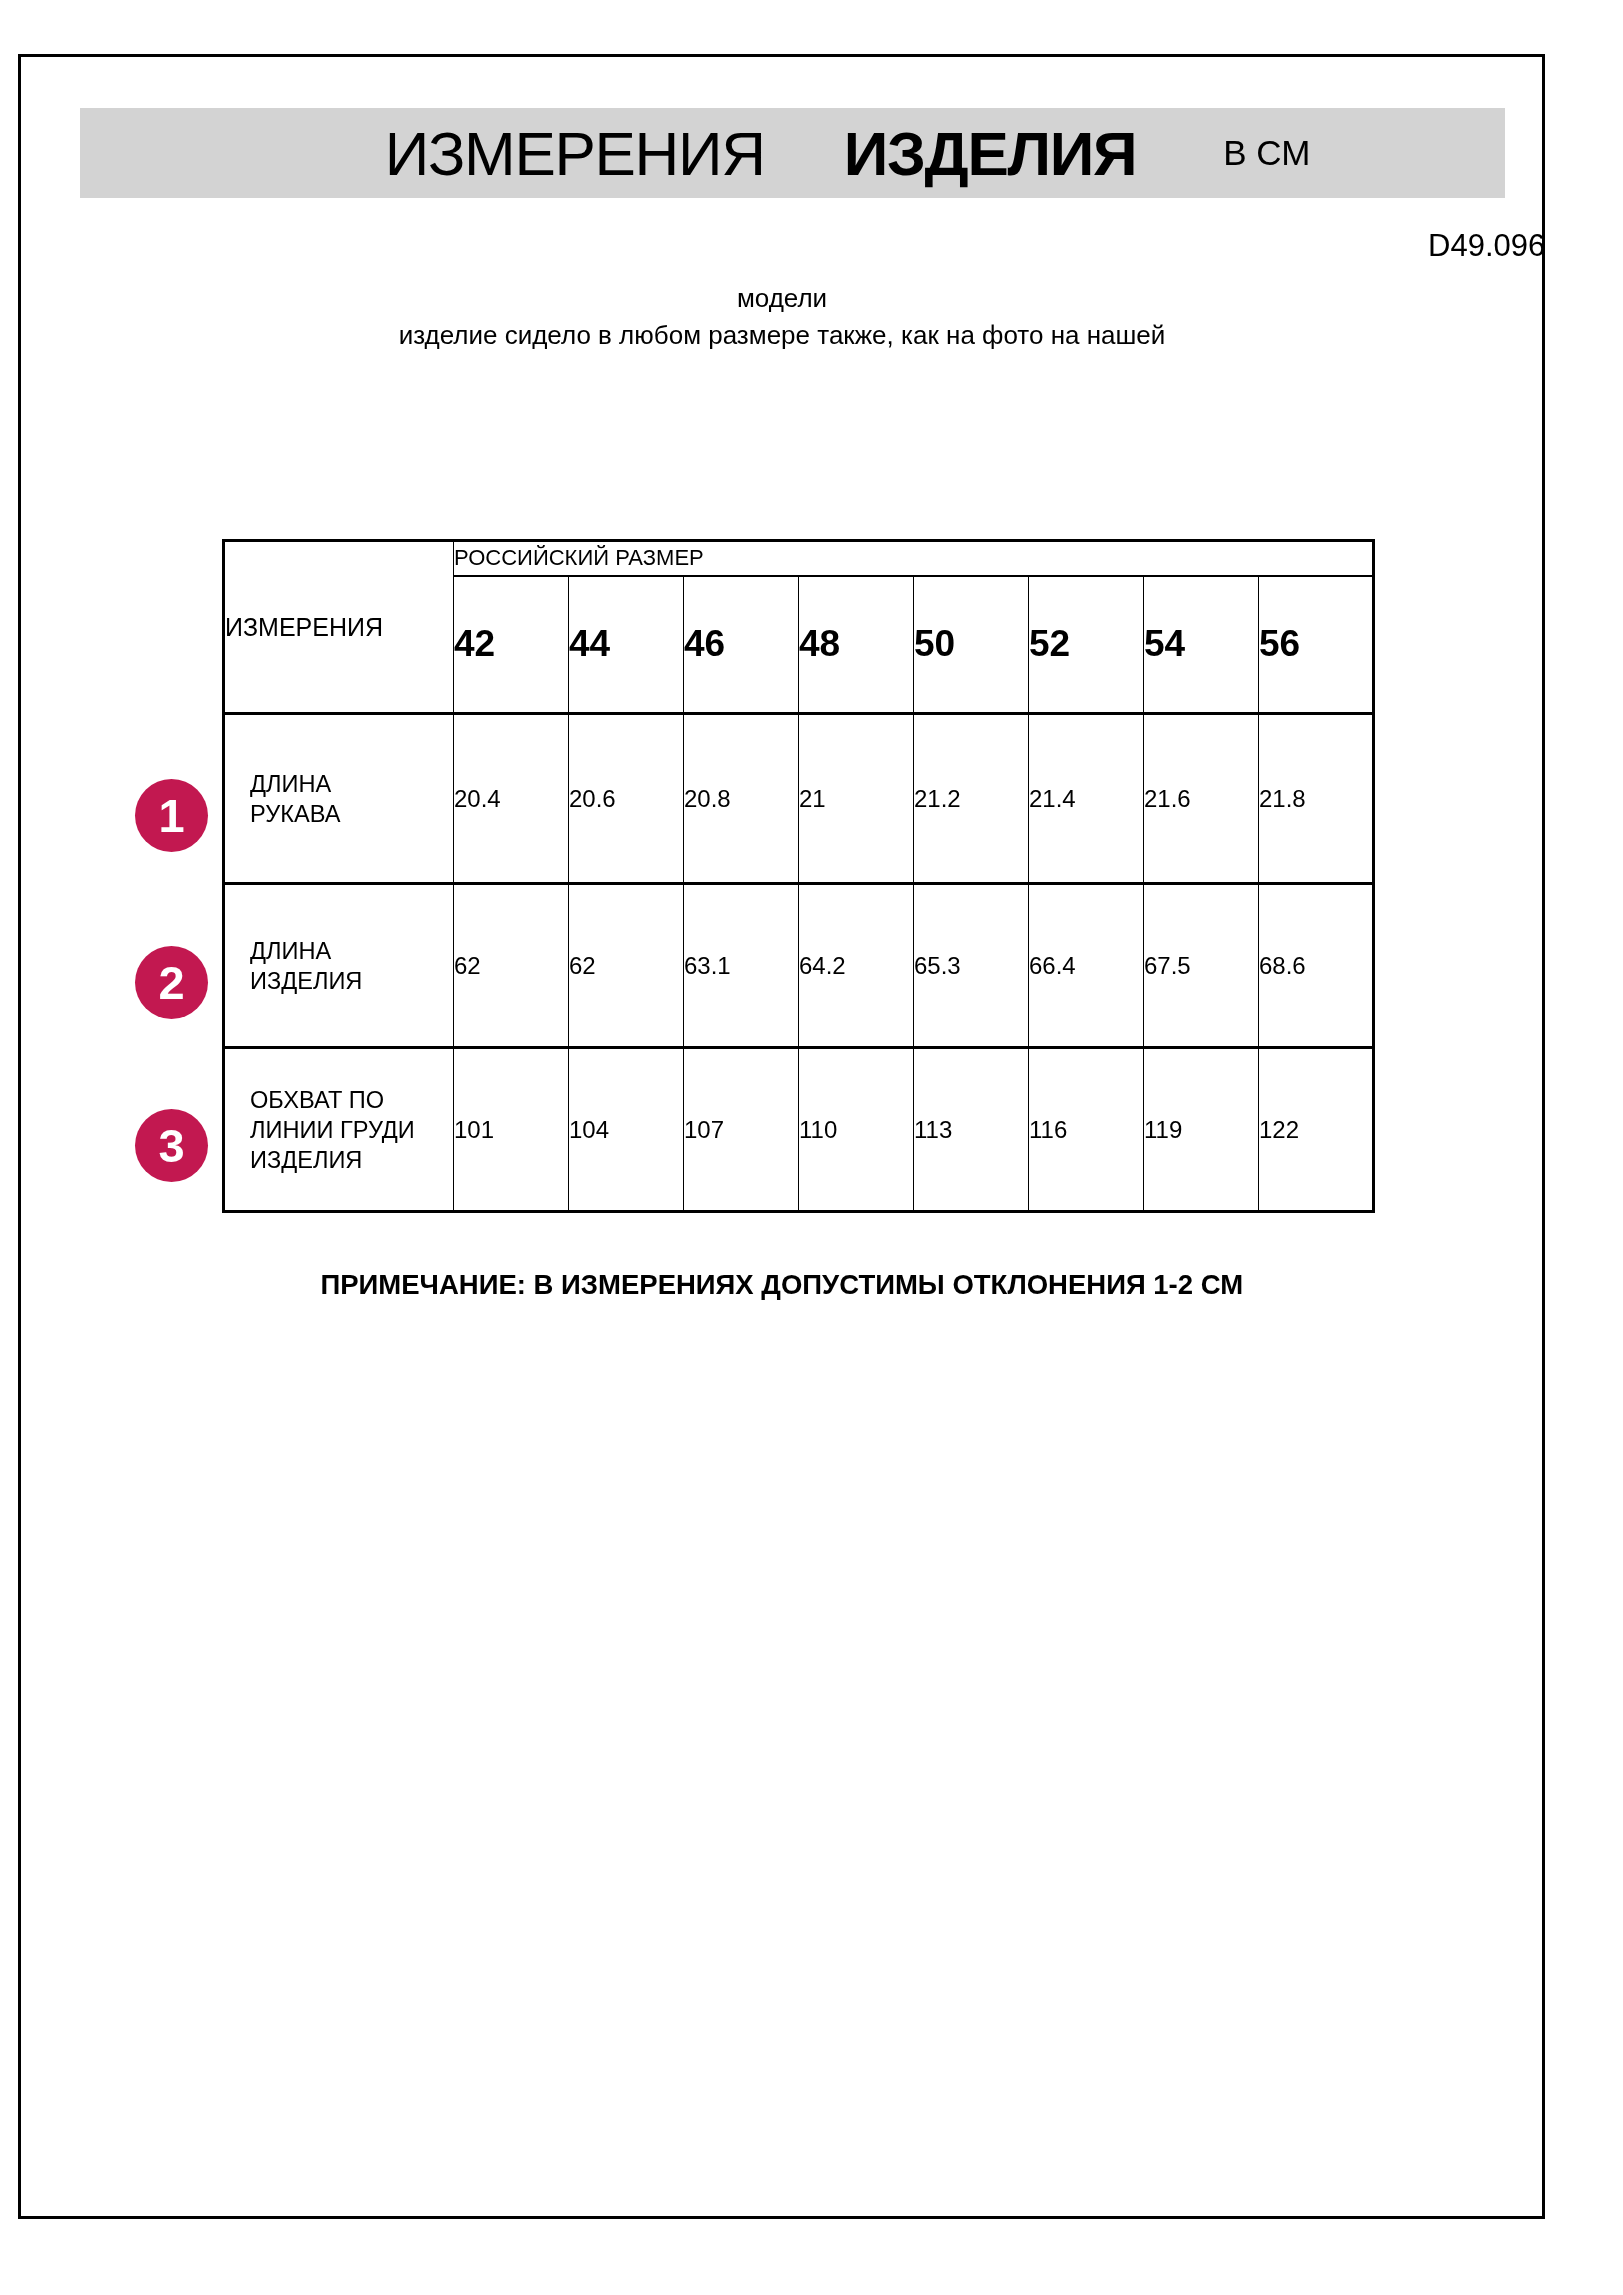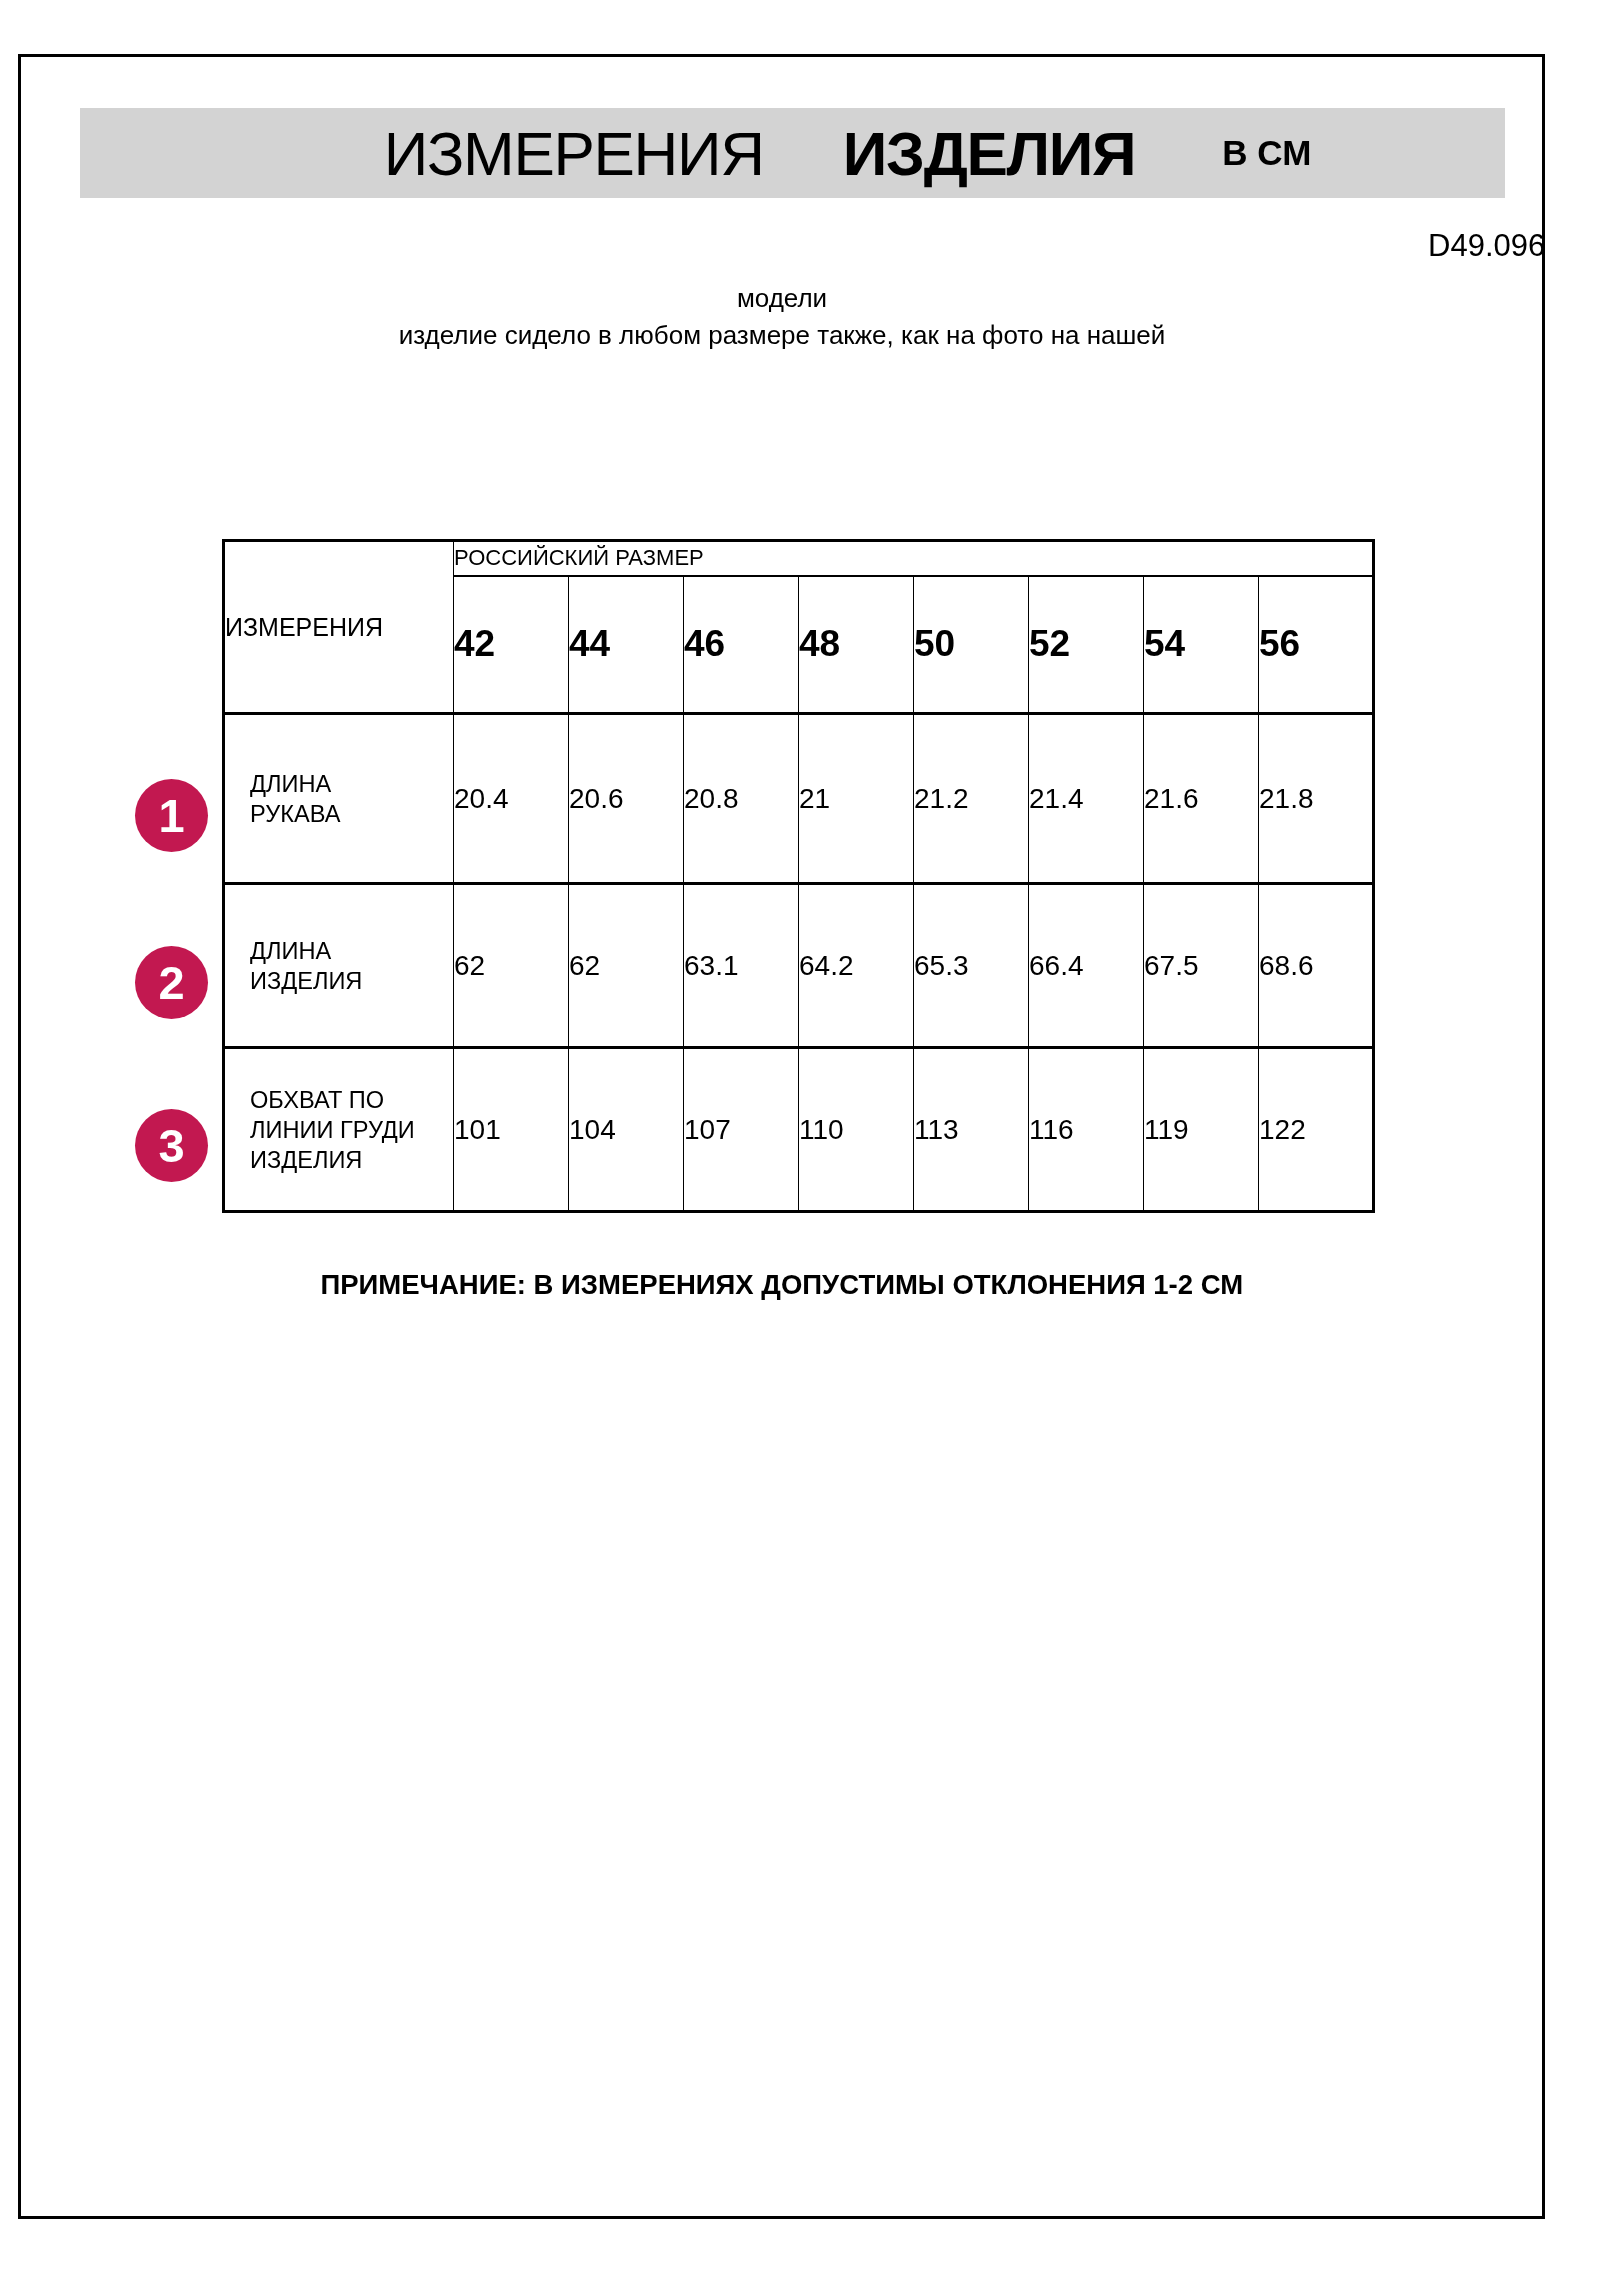--- a/index.html
+++ b/index.html
@@ -20,21 +20,21 @@
   .banner {
     position:absolute; left:80px; top:108px;
     width:1425px; height:90px;
     background:#D3D3D3;
     display:flex; align-items:center; justify-content:center;
     padding-left:110px; box-sizing:border-box;
     white-space:nowrap;
   }
   .banner .t-main { font-size:62px; font-weight:normal; letter-spacing:-1.3px; }
   .banner .t-emph { font-size:62px; font-weight:bold; letter-spacing:-1.3px; margin-left:79px;text-align:center; }
-  .banner .t-units { font-size:35px; font-weight:bold; margin-left:87px;text-align:center; }
+  .banner .t-units { font-size:35px; font-weight:normal; margin-left:87px;text-align:center; }
   .product-code {
     position:absolute; left:18.3px; top:228px; width:1527px;
     text-align:right; font-size:31px;
   }
   .description {
     position:absolute; left:193px; top:280px; width:1178px;
     text-align:center; font-size:26px; line-height:37px;
   }
   .size-table {
     position:absolute; left:222px; top:539px;
@@ -49,21 +49,21 @@
     overflow:hidden;
   }
   .r-h1 { height:35px; }
   .r-h2 { height:138px; }
   .r-d1 { height:170px; }
   .r-d  { height:164px; }
   .cell-corner   { font-size:25px; border-bottom-width:3.3px !important; }
   .cell-sizehead { font-size:22px; border-bottom-width:2.6px !important; }
   .cell-size     { font-size:37px; font-weight:bold; border-bottom-width:3.3px !important; }
   .cell-label    { font-size:23.6px; line-height:30px; padding:0 25px !important; }
-  .cell-value    { font-size:28px; }
+  .cell-value    { font-size:24px; }
   .row-sep td    { border-bottom-width:3.3px !important; }
   .marker {
     position:absolute; left:135px;
     width:73px; height:73px; border-radius:50%;
     display:flex; align-items:center; justify-content:center;
     color:#fff; font-size:47px; font-weight:bold;
   }
   .marker-1 { top:779px; }
   .marker-2 { top:946px; }
   .marker-3 { top:1109px; }

